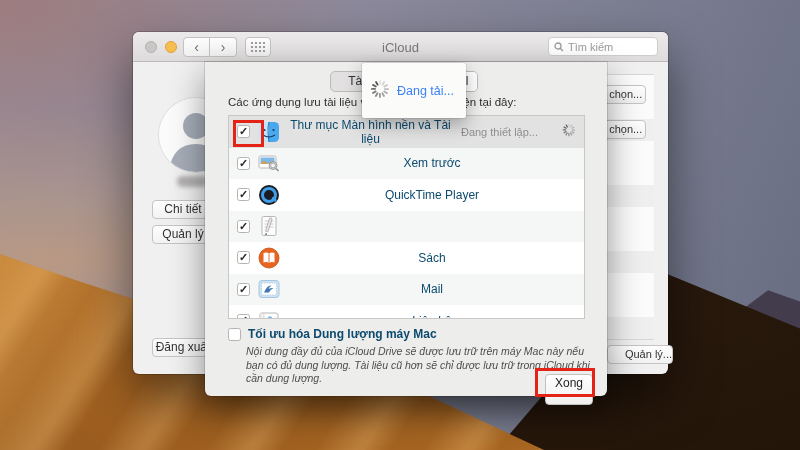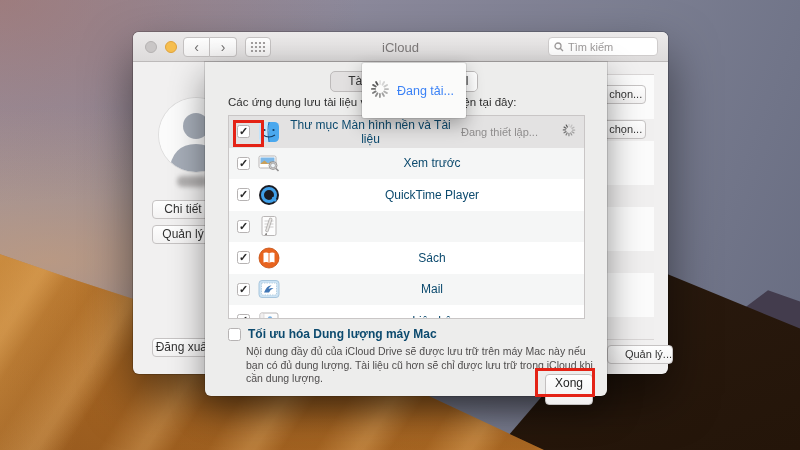--- a/index.html
+++ b/index.html
@@ -85,21 +85,21 @@
   .app-row.first { background:#e3e2e2; }
   .app-row.striped { background:#f5f6f6; }
   .app-label { font-size:12px; color:#0c4a6e; flex:1;text-align:center; }
   .row-status { font-size:11px; color:#8f8d8d; margin-right:16px; }
   .checkbox { width:13px; height:13px; border-radius:2.5px; background:#fff; border:1px solid #b6b3b3;
     font-size:11px; line-height:11px; font-weight:bold; color:#2b2b2b; text-align:center; flex:none; }
   .app-icon { width:22px; height:22px; flex:none; }
 
   .optimize-row { position:absolute; left:23px; top:265px; display:flex; align-items:center; gap:7px; }
   .optimize-row .app-label { font-size:12px;font-weight:bold; }
-  .sheet-desc { position:absolute; left:41px; top:283px; width:348px; font-size:10.5px; line-height:13.5px; color:#4f4d4d; }
+  .sheet-desc { position:absolute; left:41px; top:283px; width:348px; font-size:10.5px; line-height:13.5px; color:#4f4d4d;font-style:italic; }
   .done-btn { position:absolute; left:340px; top:312px; width:48px; height:31px; border-radius:4px;
     background:linear-gradient(#fefefe,#f1f0f0); border:1px solid #c3c0c0; font-size:12px; color:#222;
     text-align:center; line-height:17px; }
 
   
   .popup { position:absolute; left:362px; top:63px; width:104px; height:55px; background:#fbfbfa;
     border-radius:2px; box-shadow:0 7px 18px rgba(0,0,0,.3), 0 0 0 1px rgba(0,0,0,.08);
     display:flex; align-items:center; padding:0 0 0 8px; gap:7px; z-index:30; }
   .popup span { font-size:12.5px; color:#3b82f6; }
 

